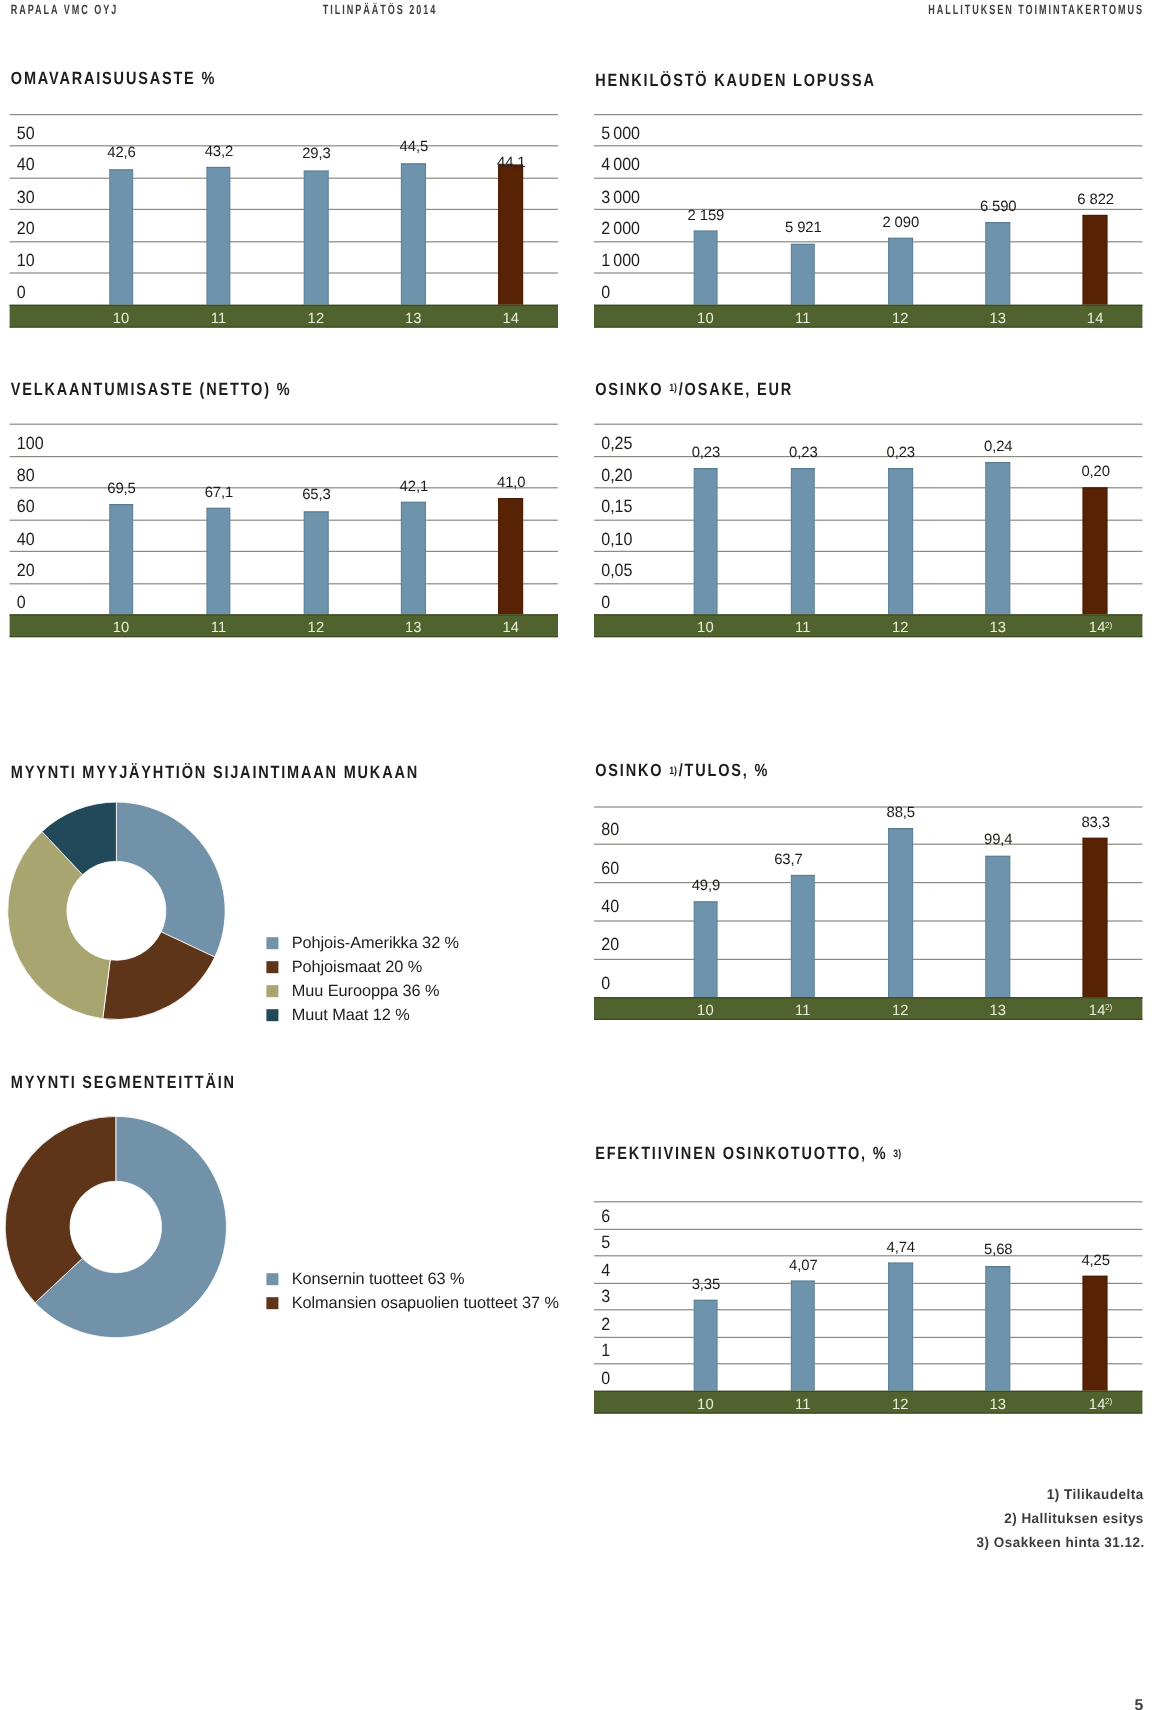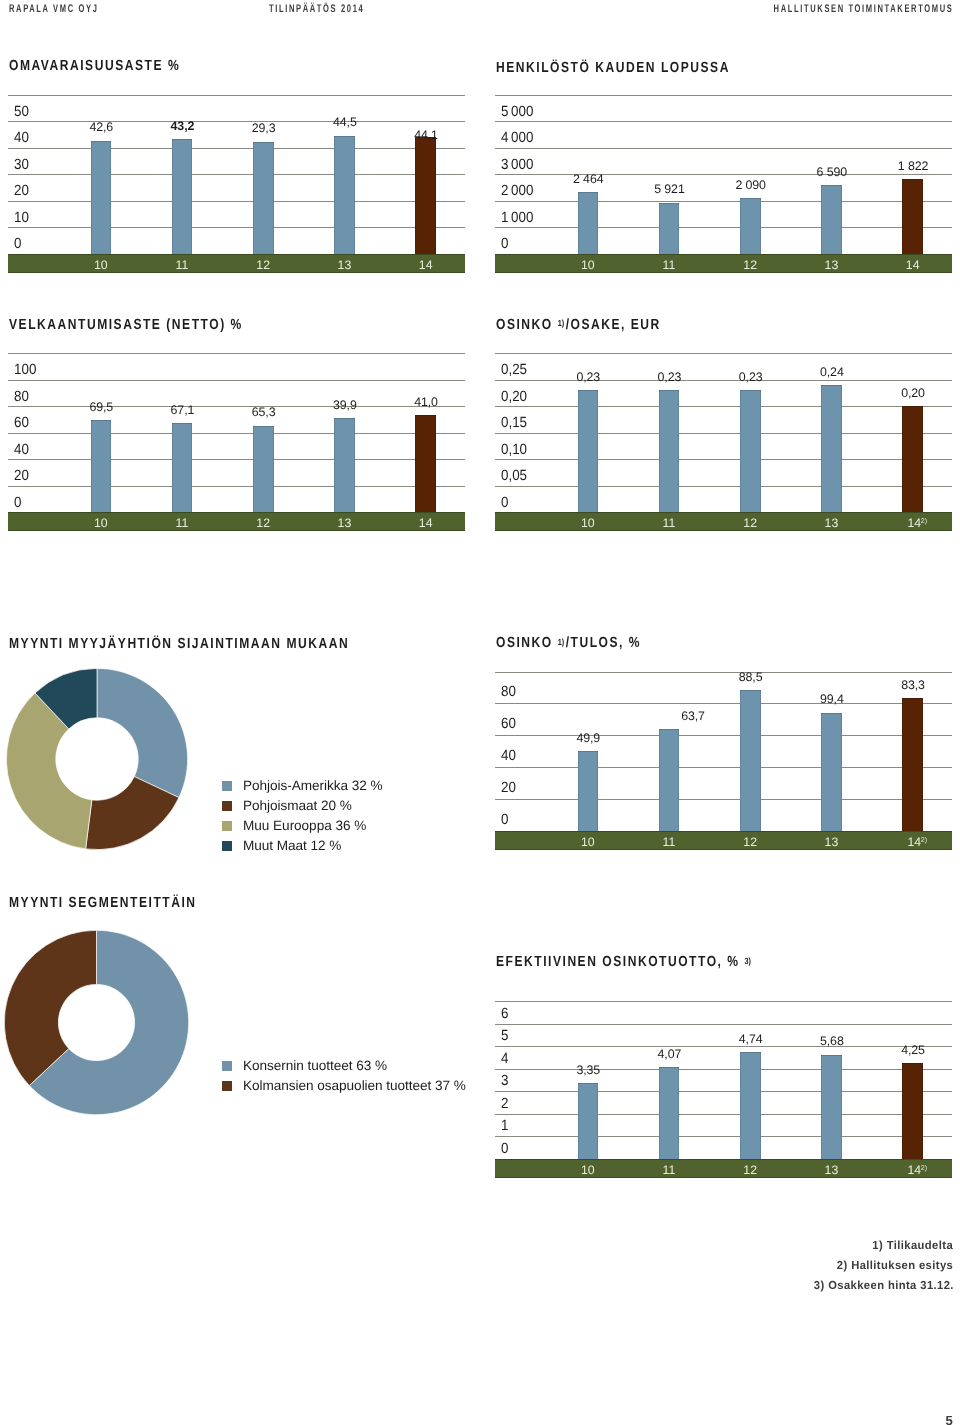--- a/index.html
+++ b/index.html
@@ -79,21 +79,21 @@
         <div class="grid" style="left: 8px; top: 254px; width: 457px;"></div>
         <div class="ylab" style="left: 14.2px; top: 104.65px;">50</div>
         <div class="ylab" style="left: 14.2px; top: 131.2px;">40</div>
         <div class="ylab" style="left: 14.2px; top: 157.75px;">30</div>
         <div class="ylab" style="left: 14.2px; top: 184.3px;">20</div>
         <div class="ylab" style="left: 14.2px; top: 210.85px;">10</div>
         <div class="ylab" style="left: 14.2px; top: 237.4px;">0</div>
         <div class="bar" style="left: 90.55px; top: 140.697px; width: 20.6px; height: 113.103px; background: rgb(109, 148, 172);"></div>
         <div class="vlab" style="left: 61.25px; top: 121.397px; width: 80px;">42,6</div>
         <div class="bar" style="left: 171.75px; top: 139.104px; width: 20.6px; height: 114.696px; background: rgb(109, 148, 172);"></div>
-        <div class="vlab" style="left: 142.45px; top: 119.804px; width: 80px; font-weight: bold;">43,2</div>
+        <div class="vlab" style="left: 142.45px; top: 119.804px; width: 80px;">43,2</div>
         <div class="bar" style="left: 252.95px; top: 141.759px; width: 20.6px; height: 112.041px; background: rgb(109, 148, 172);"></div>
         <div class="vlab" style="left: 223.65px; top: 122.459px; width: 80px;">29,3</div>
         <div class="bar" style="left: 334.15px; top: 135.653px; width: 20.6px; height: 118.147px; background: rgb(109, 148, 172);"></div>
         <div class="vlab" style="left: 304.85px; top: 116.353px; width: 80px;">44,5</div>
         <div class="bar" style="left: 415.35px; top: 136.714px; width: 20.6px; height: 117.085px; background: rgb(88, 35, 4);"></div>
         <div class="vlab" style="left: 386.05px; top: 129px; width: 80px;">44,1</div>
         <div class="xaxis" style="left: 8px; top: 254px; width: 457px; height: 19px; background: rgb(80, 98, 46);"></div>
         <div class="xlab" style="left: 60.85px; top: 258.65px; width: 80px; color: rgb(233, 238, 219);">10</div>
         <div class="xlab" style="left: 142.05px; top: 258.65px; width: 80px; color: rgb(233, 238, 219);">11</div>
         <div class="xlab" style="left: 223.25px; top: 258.65px; width: 80px; color: rgb(233, 238, 219);">12</div>
@@ -109,29 +109,29 @@
         <div class="grid" style="left: 495px; top: 201px; width: 457px;"></div>
         <div class="grid" style="left: 495px; top: 227px; width: 457px;"></div>
         <div class="grid" style="left: 495px; top: 254px; width: 457px;"></div>
         <div class="ylab" style="left: 501.2px; top: 104.65px;">5 000</div>
         <div class="ylab" style="left: 501.2px; top: 131.2px;">4 000</div>
         <div class="ylab" style="left: 501.2px; top: 157.75px;">3 000</div>
         <div class="ylab" style="left: 501.2px; top: 184.3px;">2 000</div>
         <div class="ylab" style="left: 501.2px; top: 210.85px;">1 000</div>
         <div class="ylab" style="left: 501.2px; top: 237.4px;">0</div>
         <div class="bar" style="left: 577.55px; top: 192.39px; width: 20.6px; height: 61.4102px; background: rgb(109, 148, 172);"></div>
-        <div class="vlab" style="left: 548.25px; top: 173.09px; width: 80px;">2 464</div>
+        <div class="vlab" style="left: 548.25px; top: 173.09px; width: 80px;">2 159</div>
         <div class="bar" style="left: 658.75px; top: 202.797px; width: 20.6px; height: 51.0025px; background: rgb(109, 148, 172);"></div>
         <div class="vlab" style="left: 629.45px; top: 183.497px; width: 80px;">5 921</div>
         <div class="bar" style="left: 739.95px; top: 198.31px; width: 20.6px; height: 55.4895px; background: rgb(109, 148, 172);"></div>
         <div class="vlab" style="left: 710.65px; top: 179.011px; width: 80px;">2 090</div>
         <div class="bar" style="left: 821.15px; top: 185.036px; width: 20.6px; height: 68.7645px; background: rgb(109, 148, 172);"></div>
         <div class="vlab" style="left: 791.85px; top: 165.736px; width: 80px;">6 590</div>
         <div class="bar" style="left: 902.35px; top: 178.876px; width: 20.6px; height: 74.9241px; background: rgb(88, 35, 4);"></div>
-        <div class="vlab" style="left: 873.05px; top: 159.576px; width: 80px;">1 822</div>
+        <div class="vlab" style="left: 873.05px; top: 159.576px; width: 80px;">6 822</div>
         <div class="xaxis" style="left: 495px; top: 254px; width: 457px; height: 19px; background: rgb(80, 98, 46);"></div>
         <div class="xlab" style="left: 547.85px; top: 258.65px; width: 80px; color: rgb(233, 238, 219);">10</div>
         <div class="xlab" style="left: 629.05px; top: 258.65px; width: 80px; color: rgb(233, 238, 219);">11</div>
         <div class="xlab" style="left: 710.25px; top: 258.65px; width: 80px; color: rgb(233, 238, 219);">12</div>
         <div class="xlab" style="left: 791.45px; top: 258.65px; width: 80px; color: rgb(233, 238, 219);">13</div>
         <div class="xlab" style="left: 872.65px; top: 258.65px; width: 80px; color: rgb(233, 238, 219);">14</div>
       </div>
       <div class="chart" style="position: absolute; left: 0px; top: 0px;">
         <div class="ctitle" style="left: 8.8px; top: 317.8px;"><span>VELKAANTUMISASTE (NETTO) %</span></div>
         <div class="grid" style="left: 8px; top: 353px; width: 457px;"></div>
@@ -147,21 +147,21 @@
         <div class="ylab" style="left: 14.2px; top: 442.9px;">40</div>
         <div class="ylab" style="left: 14.2px; top: 469.45px;">20</div>
         <div class="ylab" style="left: 14.2px; top: 496px;">0</div>
         <div class="bar" style="left: 90.55px; top: 420.139px; width: 20.6px; height: 92.2613px; background: rgb(109, 148, 172);"></div>
         <div class="vlab" style="left: 61.25px; top: 400.839px; width: 80px;">69,5</div>
         <div class="bar" style="left: 171.75px; top: 423.325px; width: 20.6px; height: 89.0752px; background: rgb(109, 148, 172);"></div>
         <div class="vlab" style="left: 142.45px; top: 404.025px; width: 80px;">67,1</div>
         <div class="bar" style="left: 252.95px; top: 425.714px; width: 20.6px; height: 86.6857px; background: rgb(109, 148, 172);"></div>
         <div class="vlab" style="left: 223.65px; top: 406.414px; width: 80px;">65,3</div>
         <div class="bar" style="left: 334.15px; top: 417.882px; width: 20.6px; height: 94.518px; background: rgb(109, 148, 172);"></div>
-        <div class="vlab" style="left: 304.85px; top: 398.582px; width: 80px;">39,9</div>
+        <div class="vlab" style="left: 304.85px; top: 398.582px; width: 80px;">42,1</div>
         <div class="bar" style="left: 415.35px; top: 415.227px; width: 20.6px; height: 97.173px; background: rgb(88, 35, 4);"></div>
         <div class="vlab" style="left: 386.05px; top: 395.927px; width: 80px;">41,0</div>
         <div class="xaxis" style="left: 8px; top: 512px; width: 457px; height: 19px; background: rgb(80, 98, 46);"></div>
         <div class="xlab" style="left: 60.85px; top: 516.65px; width: 80px; color: rgb(233, 238, 219);">10</div>
         <div class="xlab" style="left: 142.05px; top: 516.65px; width: 80px; color: rgb(233, 238, 219);">11</div>
         <div class="xlab" style="left: 223.25px; top: 516.65px; width: 80px; color: rgb(233, 238, 219);">12</div>
         <div class="xlab" style="left: 304.45px; top: 516.65px; width: 80px; color: rgb(233, 238, 219);">13</div>
         <div class="xlab" style="left: 385.65px; top: 516.65px; width: 80px; color: rgb(233, 238, 219);">14</div>
       </div>
       <div class="chart" style="position: absolute; left: 0px; top: 0px;">
@@ -206,21 +206,21 @@
         <div class="grid" style="left: 495px; top: 799px; width: 457px;"></div>
         <div class="grid" style="left: 495px; top: 831px; width: 457px;"></div>
         <div class="ylab" style="left: 501.2px; top: 685.48px;">80</div>
         <div class="ylab" style="left: 501.2px; top: 717.36px;">60</div>
         <div class="ylab" style="left: 501.2px; top: 749.24px;">40</div>
         <div class="ylab" style="left: 501.2px; top: 781.12px;">20</div>
         <div class="ylab" style="left: 501.2px; top: 813px;">0</div>
         <div class="bar" style="left: 577.55px; top: 751.459px; width: 20.6px; height: 79.5406px; background: rgb(109, 148, 172);"></div>
         <div class="vlab" style="left: 548.25px; top: 732.159px; width: 80px;">49,9</div>
         <div class="bar" style="left: 658.75px; top: 729.462px; width: 20.6px; height: 101.538px; background: rgb(109, 148, 172);"></div>
-        <div class="vlab" style="left: 653px; top: 710.162px; width: 80px;">63,7</div>
+        <div class="vlab" style="left: 617px; top: 710.162px; width: 80px;">63,7</div>
         <div class="bar" style="left: 739.95px; top: 689.931px; width: 20.6px; height: 141.069px; background: rgb(109, 148, 172);"></div>
         <div class="vlab" style="left: 710.65px; top: 670.631px; width: 80px;">88,5</div>
         <div class="bar" style="left: 821.15px; top: 712.566px; width: 20.6px; height: 118.434px; background: rgb(109, 148, 172);"></div>
         <div class="vlab" style="left: 791.85px; top: 693.266px; width: 80px;">99,4</div>
         <div class="bar" style="left: 902.35px; top: 698.22px; width: 20.6px; height: 132.78px; background: rgb(88, 35, 4);"></div>
         <div class="vlab" style="left: 873.05px; top: 678.92px; width: 80px;">83,3</div>
         <div class="xaxis" style="left: 495px; top: 831px; width: 457px; height: 19px; background: rgb(80, 98, 46);"></div>
         <div class="xlab" style="left: 547.85px; top: 835.65px; width: 80px; color: rgb(233, 238, 219);">10</div>
         <div class="xlab" style="left: 629.05px; top: 835.65px; width: 80px; color: rgb(233, 238, 219);">11</div>
         <div class="xlab" style="left: 710.25px; top: 835.65px; width: 80px; color: rgb(233, 238, 219);">12</div>

